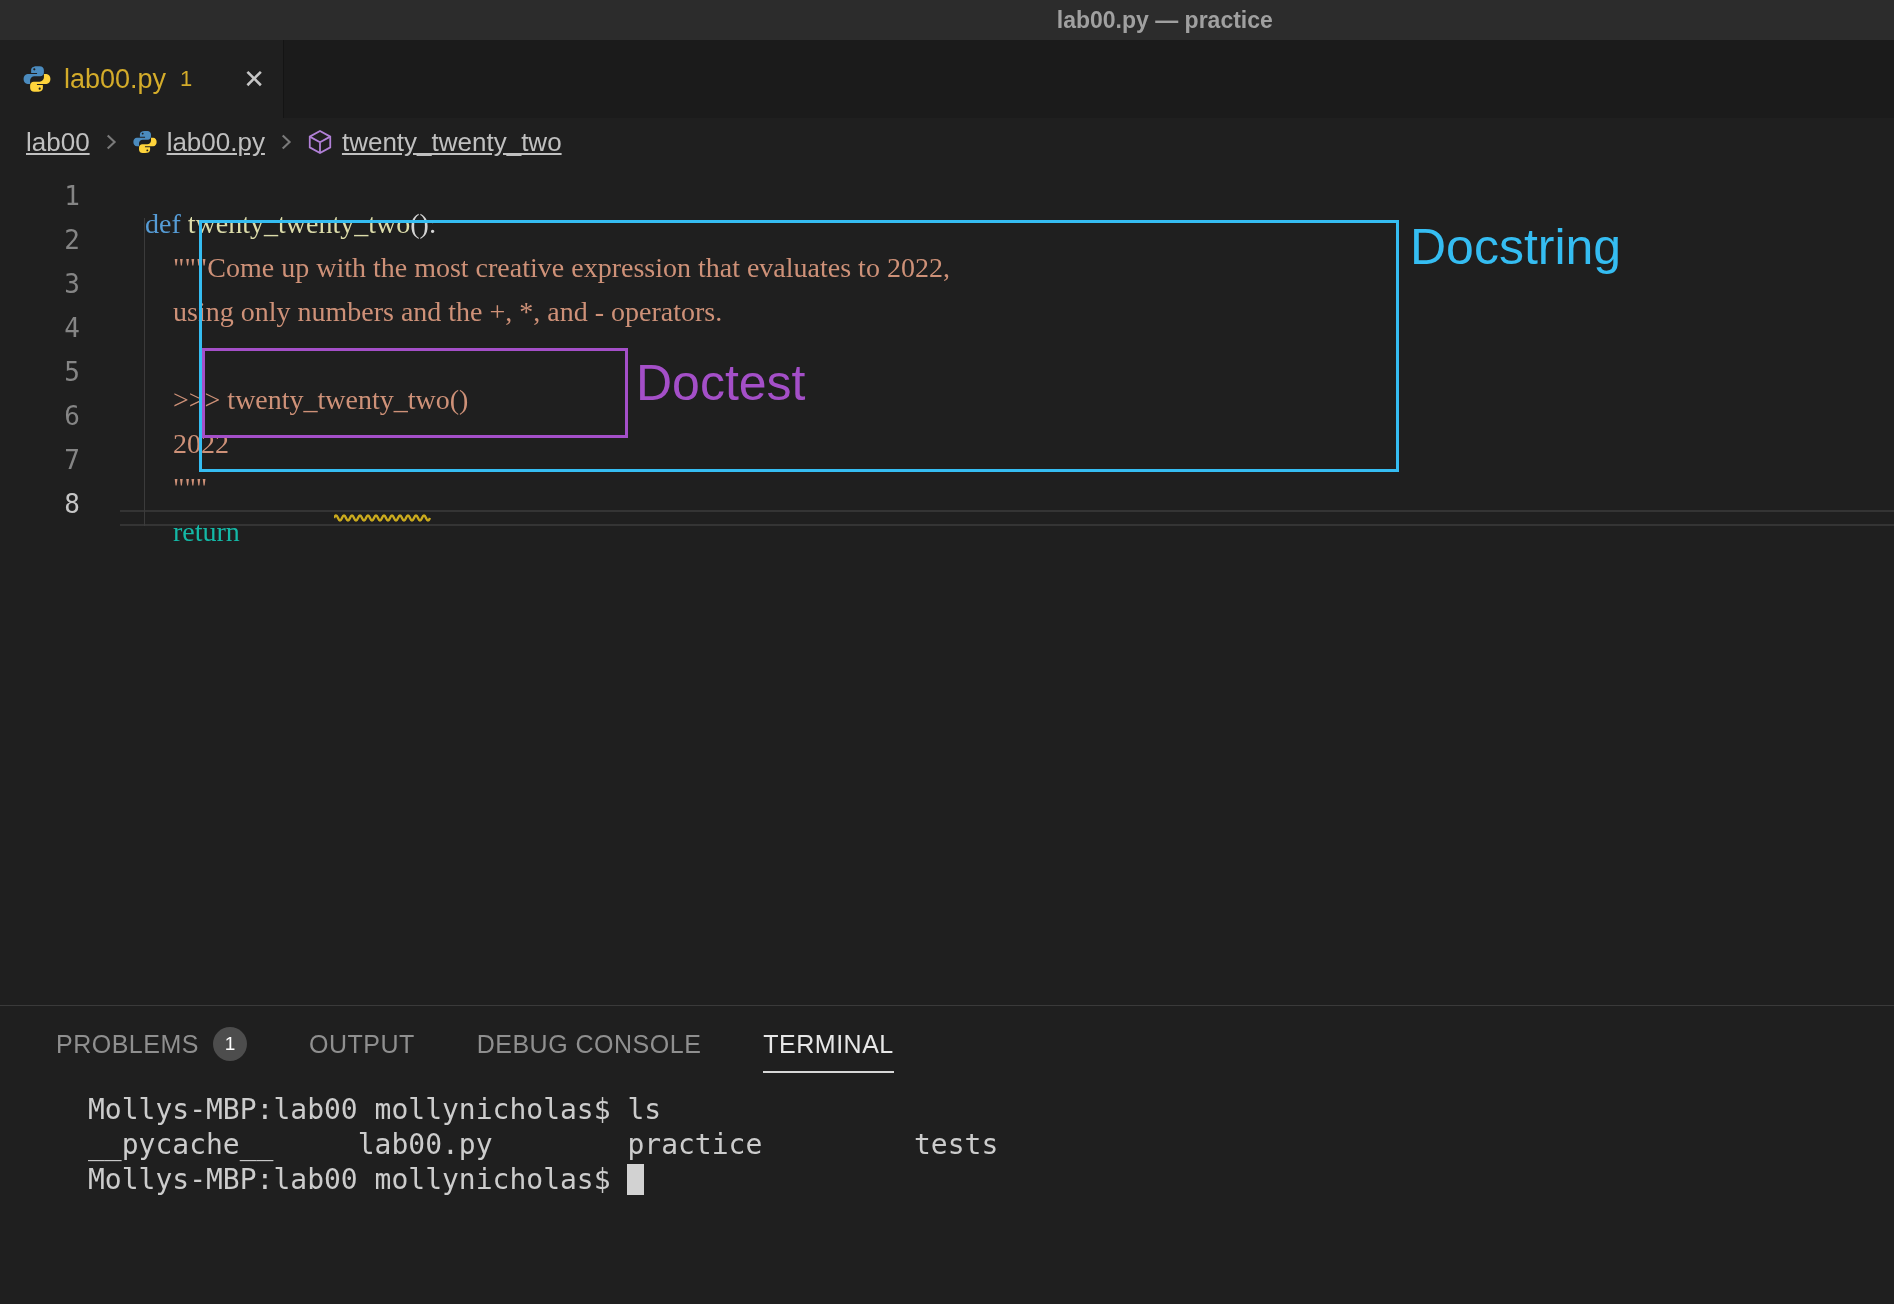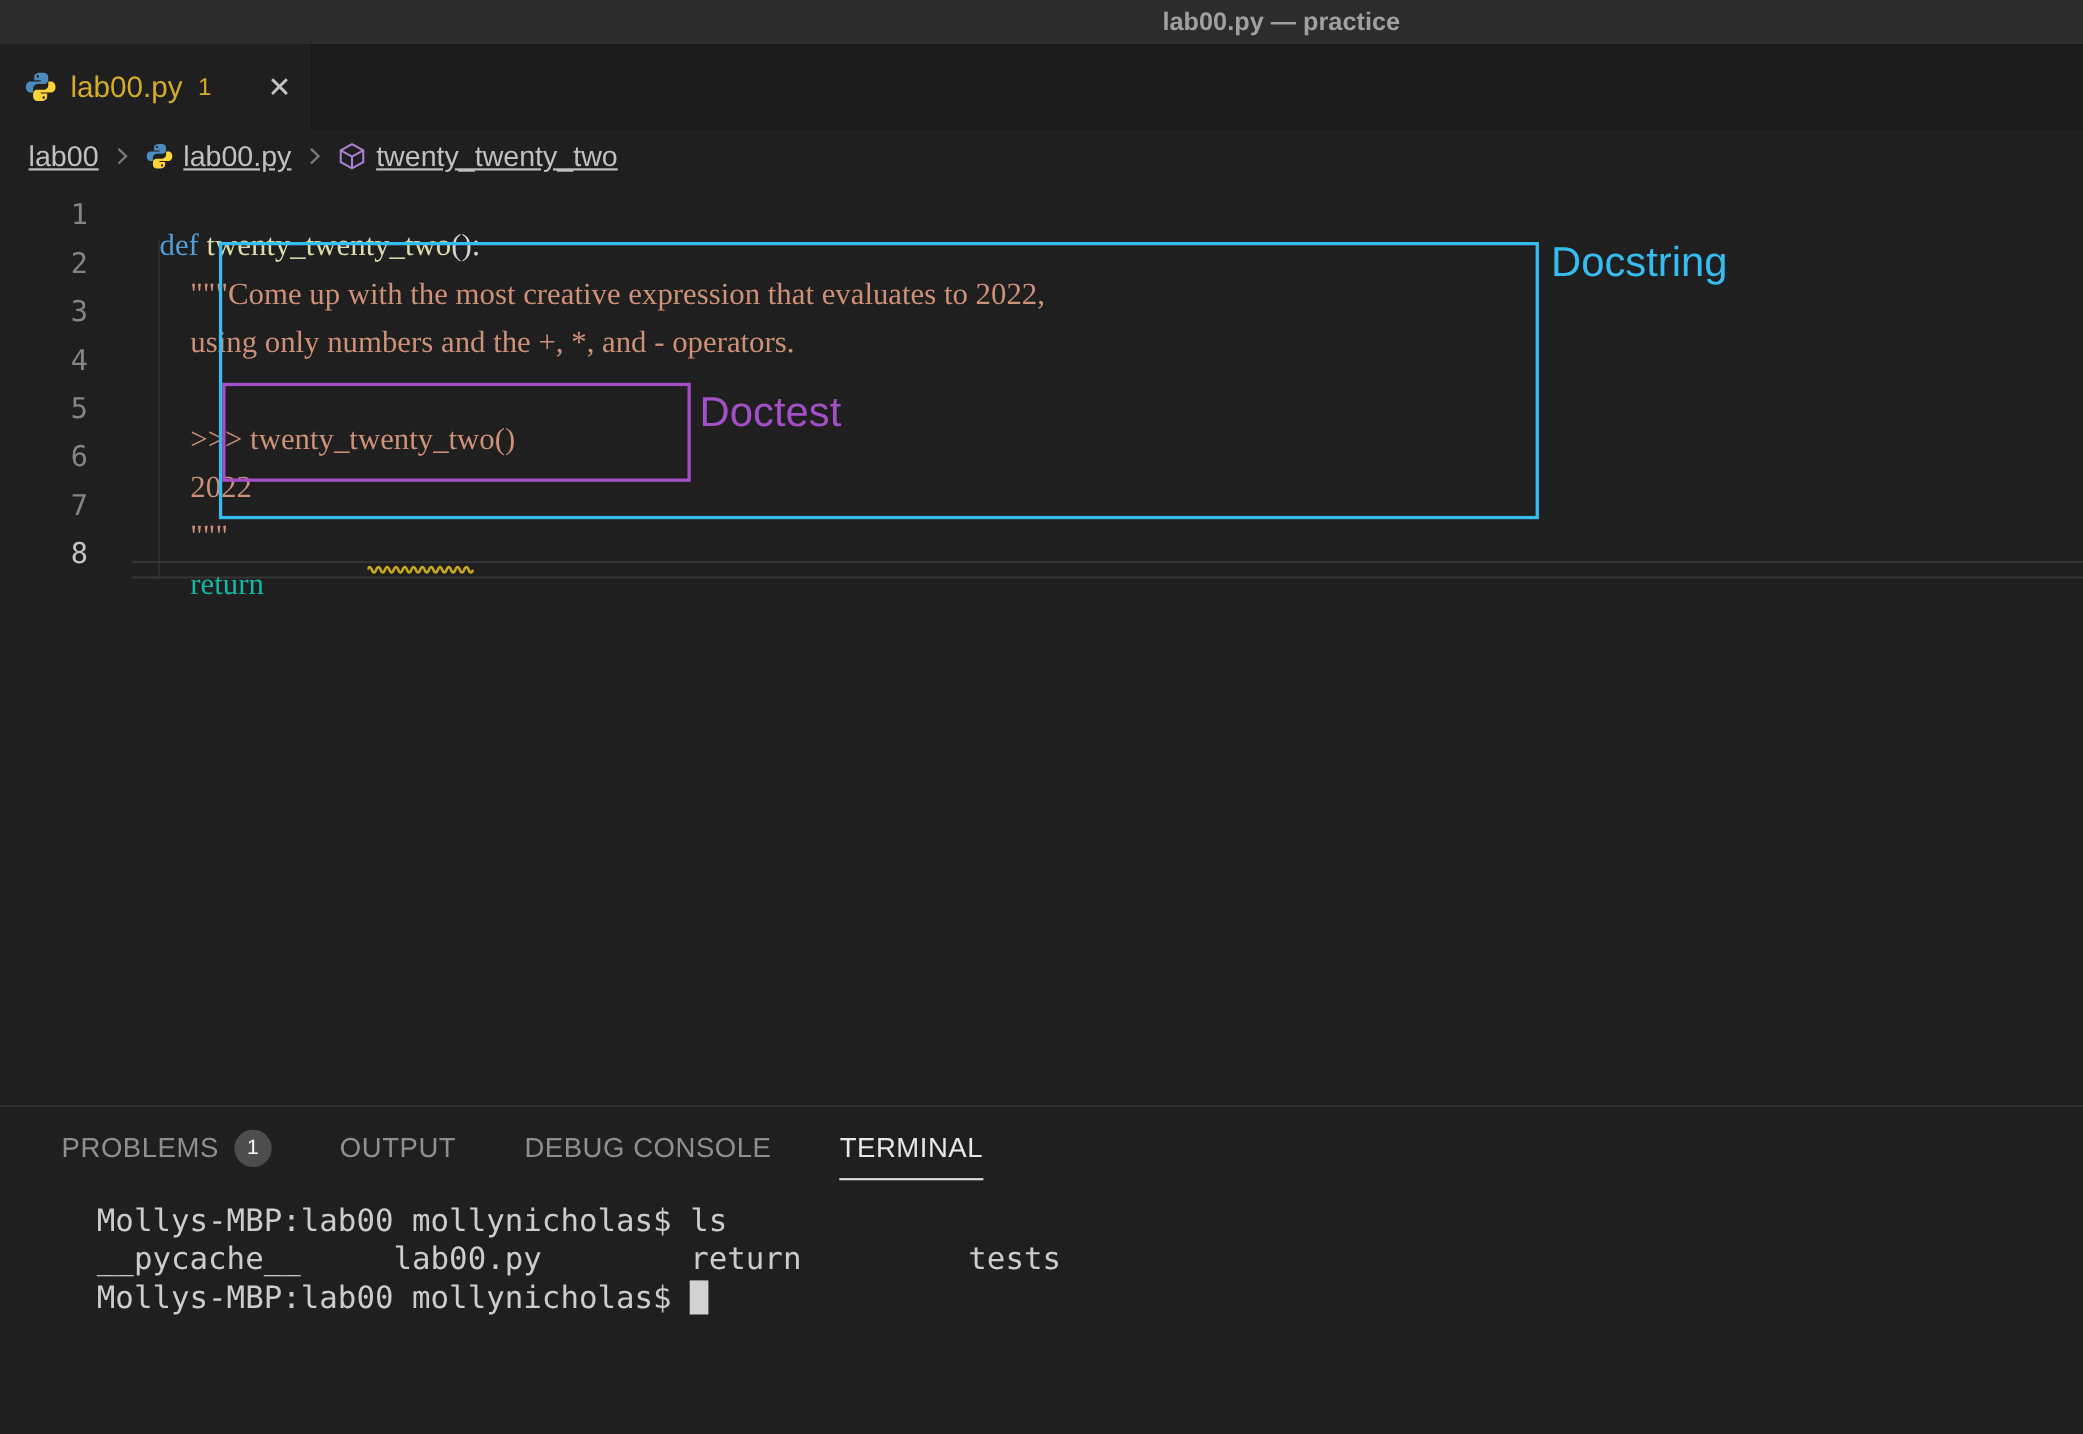--- a/index.html
+++ b/index.html
@@ -40,21 +40,21 @@
   .code-line.current .ln { color:#c6c6c6; }
   .code-line.current .line-content { border-top:2px solid #343434; border-bottom:2px solid #343434; line-height:40px; }
   .indent-guide { position:absolute; left:144px; top:52px; height:308px; width:0;
                   border-left:1px solid #3b3b3b; pointer-events:none; }
   .squiggle { position:absolute; left:214px; bottom:-1px; }
 
   
   .anno-box { position:absolute; pointer-events:none; }
   .anno-box.cyan   { left:199px; top:54px;  width:1200px; height:252px; border:3px solid #35bdf2; }
   .anno-box.purple { left:202px; top:182px; width:426px;  height:90px;  border:3px solid #a44fc8; }
-  .anno-label { position:absolute; pointer-events:none; font-size:38px; font-family:"Liberation Sans",sans-serif; }
+  .anno-label { position:absolute; pointer-events:none; font-size:50px; font-family:"Liberation Sans",sans-serif; }
   .anno-label.cyan-label   { left:1410px; top:52px;  color:#35bdf2; }
   .anno-label.purple-label { left:636px;  top:188px; color:#a44fc8; }
 
   
   .panel { height:299px; border-top:1px solid #3a3a3a; background:#1f1f1f; }
   .panel-tabs { height:76px; display:flex; align-items:center; padding-left:56px; gap:62px; }
   .panel-tab { color:#8f8f8f; font-size:25px; letter-spacing:0.5px; position:relative;
                height:100%; display:flex; align-items:center; cursor:pointer; }
   .panel-tab.active { color:#e7e7e7; }
   .panel-tab.active::after { content:""; position:absolute; left:0; right:0; bottom:9px;
@@ -174,18 +174,18 @@
       </div>
       <div class="panel-tab">
         <span>DEBUG CONSOLE</span>
       </div>
       <div class="panel-tab active">
         <span>TERMINAL</span>
       </div>
     </div>
     <div class="terminal" id="terminal-output">
         <div class="term-line">Mollys-MBP:lab00 mollynicholas$ ls</div>
-        <div class="term-line">__pycache__     lab00.py        return         tests</div>
+        <div class="term-line">__pycache__     lab00.py        practice         tests</div>
         <div class="term-line">Mollys-MBP:lab00 mollynicholas$ <span class="cursor"></span></div>
       </div>
   </div>
 
 </div>
 
 </body></html>

